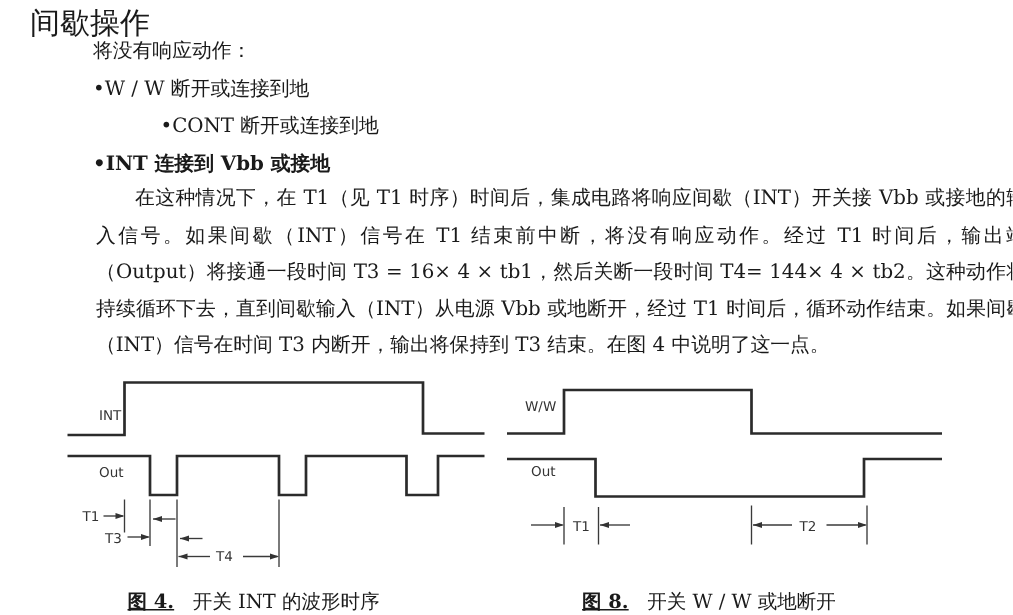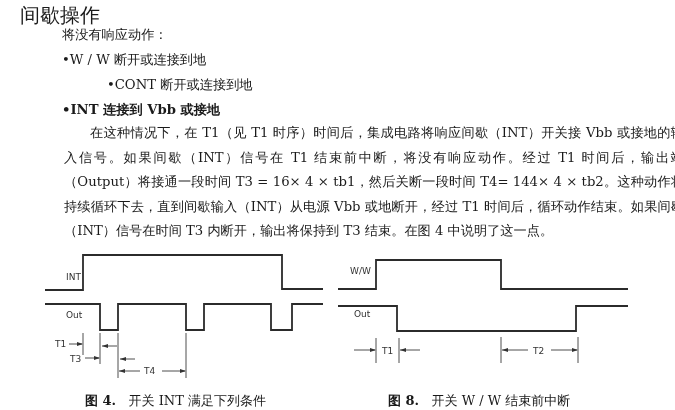--- a/index.html
+++ b/index.html
@@ -8,21 +8,21 @@
   .heading { position: absolute; left: 20px; top: 2px; font-size: 20px; font-weight: normal;
              font-family: "DejaVu Sans", sans-serif; letter-spacing: 0px; }
   .line { position: absolute; font-size: 13.2px; white-space: nowrap; line-height: 16px; }
   .para { position: absolute; left: 36px; width: 620px; font-size: 13.2px; line-height: 24.6px;
           text-align: justify; text-indent: 26px; margin-left: 28px; }
   svg { position: absolute; left: 0; top: 0; }
   .wave { fill: none; stroke: #2b2b2b; stroke-width: 1.8; }
   .dim { fill: none; stroke: #3a3a3a; stroke-width: 0.9; }
   .lbl { font-family: "DejaVu Sans", sans-serif; font-size: 9px; fill: #333; }
   .caption { position: absolute; font-size: 13px; white-space: nowrap; }
-  .caption b { font-weight: bold; }
+  .caption b { font-weight: bold; text-decoration: underline; }
 </style>
 </head>
 <body>
 
 <div class="heading">间歇操作</div>
 <div class="line" style="left:62px; top:27px;">将没有响应动作：</div>
 <div class="line" style="left:62px; top:52px;">•W / W 断开或连接到地</div>
 <div class="line" style="left:62px; top:77px;margin-left:45px;">•CONT 断开或连接到地</div>
 <div class="line" style="left:62px; top:102px;font-weight:bold;">•INT 连接到 Vbb 或接地</div>
 <div class="para" style="top:121px;">在这种情况下，在 T1（见 T1 时序）时间后，集成电路将响应间歇（INT）开关接 Vbb 或接地的输入信号。如果间歇（INT）信号在 T1 结束前中断，将没有响应动作。经过 T1 时间后，输出端（Output）将接通一段时间 T3 = 16× 4 × tb1，然后关断一段时间 T4= 144× 4 × tb2。这种动作将持续循环下去，直到间歇输入（INT）从电源 Vbb 或地断开，经过 T1 时间后，循环动作结束。如果间歇（INT）信号在时间 T3 内断开，输出将保持到 T3 结束。在图 4 中说明了这一点。</div>
@@ -78,17 +78,17 @@
     <line class="dim" x1="578" y1="337" x2="578" y2="363"></line>
     <line class="dim" x1="502" y1="350" x2="528" y2="350"></line>
     <polygon points="502,350 508,348 508,352" fill="#333"></polygon>
     <text class="lbl" x="533" y="354">T2</text>
     <line class="dim" x1="551" y1="350" x2="577" y2="350"></line>
     <polygon points="578,350 572,348 572,352" fill="#333"></polygon>
   </g>
 </svg>
 
 <div class="caption" style="left:85px; top:392px;">
-  <b>图 4.</b>&nbsp;&nbsp;&nbsp;<span>开关 INT 满足下列条件</span>
+  <b>图 4.</b>&nbsp;&nbsp;&nbsp;<span>开关 INT 的波形时序</span>
 </div>
 <div class="caption" style="left:388px; top:392px;">
-  <b>图 8.</b>&nbsp;&nbsp;&nbsp;<span>开关 W / W 结束前中断</span>
+  <b>图 8.</b>&nbsp;&nbsp;&nbsp;<span>开关 W / W 或地断开</span>
 </div>
 
 </body></html>

